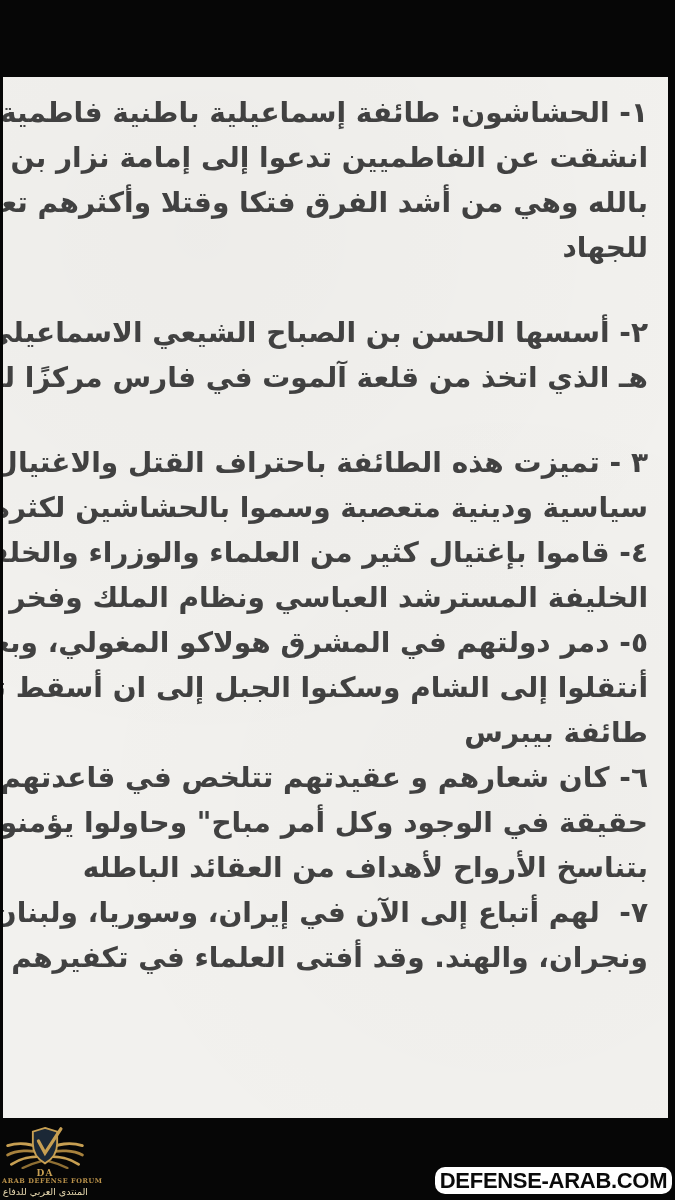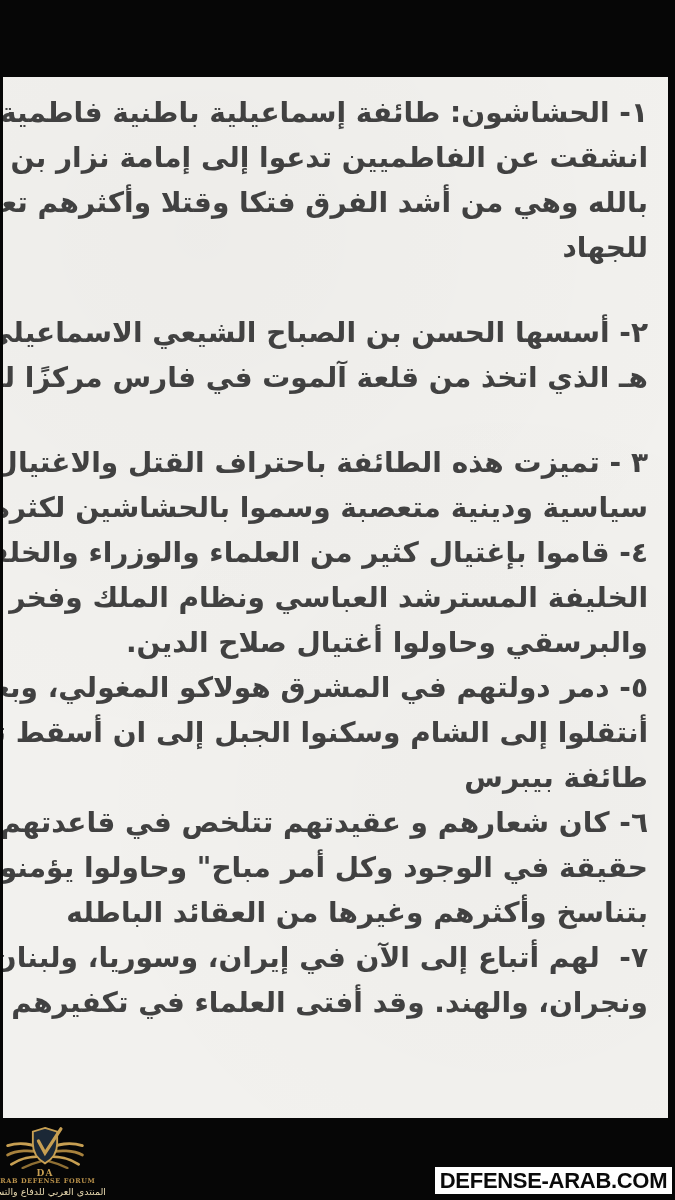--- a/index.html
+++ b/index.html
@@ -35,21 +35,21 @@
     height:45px;
     line-height:45px;
     white-space:pre;
     overflow:visible;
   }
   
   .forum-logo {
     position:absolute;
     left:2px; top:1126px;
     width:86px; height:72px;
-    display:flex; flex-direction:column; align-items:center;
+    display:flex; flex-direction:column; 
     text-align:center;
   }
   .logo-monogram {
     color:#c79f52; font-weight:700; font-size:9px; line-height:8px;
     letter-spacing:1px;
     font-family:"DejaVu Serif", serif;
   }
   .logo-en {
     color:#b9914a; font-weight:700; font-size:6.5px; line-height:9px;
     letter-spacing:0.6px; white-space:nowrap;
@@ -65,20 +65,21 @@
     right:3px; top:1167px;
     width:237px; height:27px;
     background:#ffffff;
     color:#0a0a0a;
     font-family:"Liberation Sans", sans-serif;
     font-weight:700;
     font-size:22px;
     letter-spacing:-0.3px;
     display:flex; align-items:center; justify-content:center;
     white-space:nowrap;
+    border-radius:10px;
   }
 </style>
 </head>
 <body>
 
 <div class="frame">
 
   <div class="paper">
     <div class="article" dir="rtl">
 
@@ -95,33 +96,32 @@
       </p>
 
       <p class="para">
         <span class="line">٣ - تميزت هذه الطائفة باحتراف القتل والاغتيال لأهداف</span>
         <span class="line">سياسية ودينية متعصبة وسموا بالحشاشين لكثرة</span>
       </p>
 
       <p class="para">
         <span class="line">٤- قاموا بإغتيال كثير من العلماء والوزراء والخلفاء مثل</span>
         <span class="line">الخليفة المسترشد العباسي ونظام الملك وفخر الملك</span>
-        <span class="line">والبرسقي وحاولوا أغتيال صلاح الدين.</span>
       </p>
 
       <p class="para">
         <span class="line">٥- دمر دولتهم في المشرق هولاكو المغولي، وبعدها</span>
         <span class="line">أنتقلوا إلى الشام وسكنوا الجبل إلى ان أسقط تولتهم</span>
         <span class="line">طائفة بيبرس</span>
       </p>
 
       <p class="para">
         <span class="line">٦- كان شعارهم و عقيدتهم تتلخص في قاعدتهم: "لا</span>
         <span class="line">حقيقة في الوجود وكل أمر مباح" وحاولوا يؤمنون</span>
-        <span class="line">بتناسخ وأكثرهم وغيرها من العقائد الباطله</span>
+        <span class="line">بتناسخ الأرواح لأهداف من العقائد الباطله</span>
       </p>
 
       <p class="para">
         <span class="line">٧-  لهم أتباع إلى الآن في إيران، وسوريا، ولبنان، واليمن،</span>
         <span class="line">ونجران، والهند. وقد أفتى العلماء في تكفيرهم @_tari5_</span>
       </p>
 
     </div>
   </div>
 

